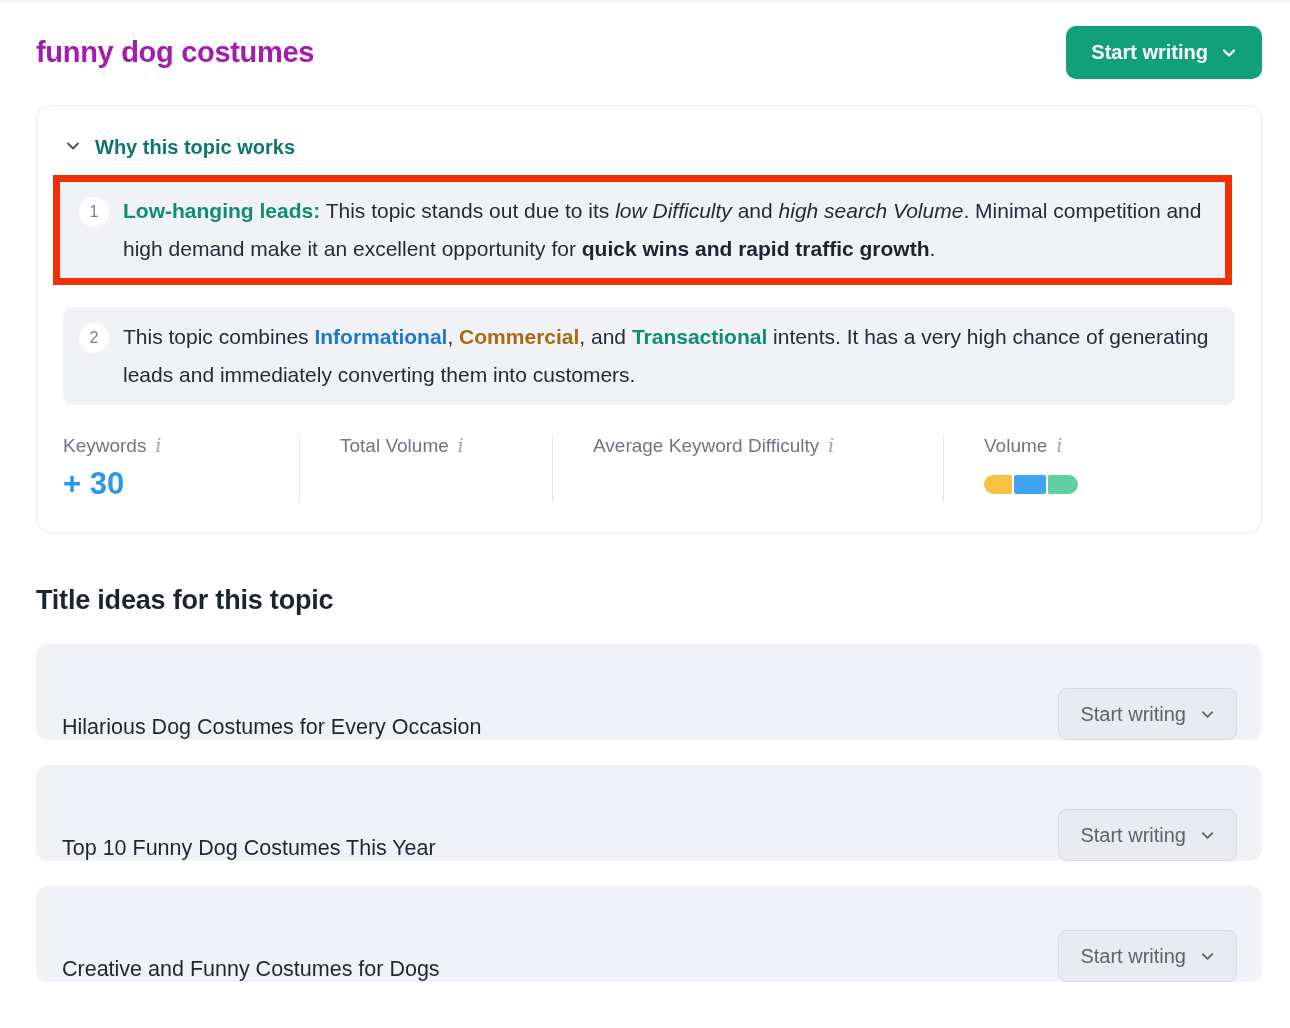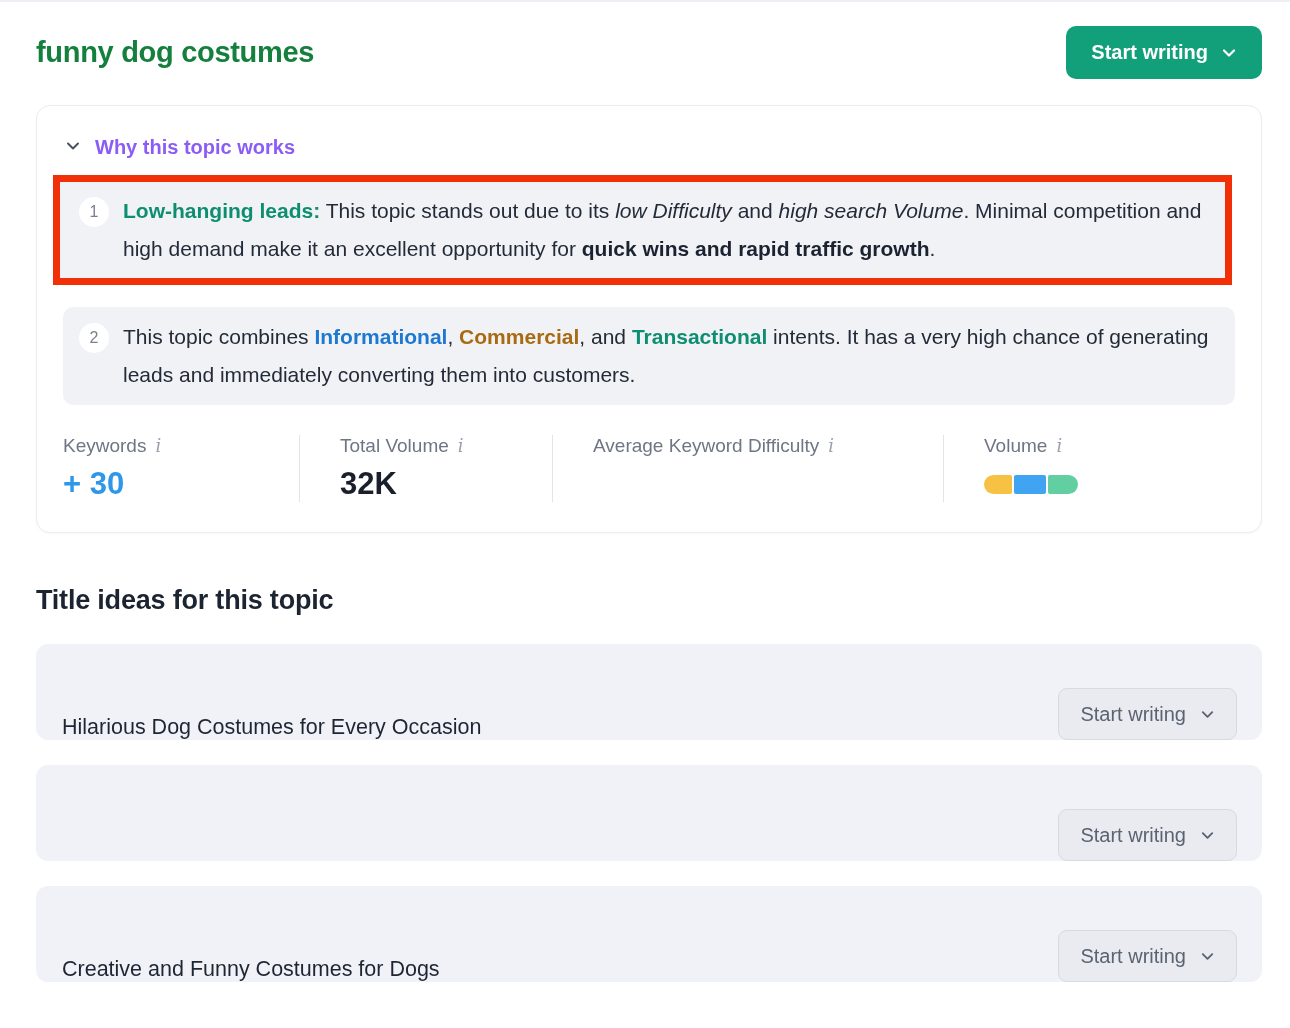--- a/index.html
+++ b/index.html
@@ -14,21 +14,21 @@
   }
   .top-line { height: 2px; background: #edf0f5; width: 100%; }
   .page { padding: 0 28px 20px 36px; }
 
   
   .page-header {
     display: flex; align-items: center; justify-content: space-between;
     padding-top: 24px; margin-bottom: 26px;
   }
   .page-title {
-    font-size: 29px; font-weight: 700; color: #15803d;
+    font-size: 29px; font-weight: 700; color: #a21caf;
     letter-spacing: -0.3px; margin: 0;
   }
   .btn-primary {
     display: flex; align-items: center; gap: 13px;
     height: 53px; padding: 0 25px;
     background: #11a079; color: #ffffff;
     border: none; border-radius: 10px;
     font-family: inherit; font-size: 20px; font-weight: 700;
     cursor: pointer;
   }
@@ -40,21 +40,21 @@
     border: 1px solid #e9ecf2;
     border-radius: 14px;
     padding: 22px 26px 30px 26px;
     box-shadow: 0 1px 2px rgba(20,30,50,0.03);
   }
   .card-header {
     display: flex; align-items: center; gap: 14px;
     padding: 8px 0 16px 2px; cursor: pointer;
   }
   .card-header .chev { color: #4a5260; }
-  .card-title { font-size: 20px; font-weight: 700; color: #8b5cf6; margin: 0; }
+  .card-title { font-size: 20px; font-weight: 700; color: #0f766e; margin: 0; }
 
   .annotation {
     border: 7px solid #f23008;
     margin: 0 3px 0 -10px;
   }
   .point {
     display: flex; gap: 14px;
     background: #f0f2f6;
     padding: 11px 20px 11px 16px;
     font-size: 21px; line-height: 38px;
@@ -176,21 +176,20 @@
           <span class="info-i">i</span>
         </div>
         <div class="stat-value value-blue">+ 30</div>
       </div>
 
       <div class="stat stat-c2">
         <div class="stat-label">
           <span>Total Volume</span>
           <span class="info-i">i</span>
         </div>
-        <div class="stat-value">32K</div>
       </div>
 
       <div class="stat stat-c3">
         <div class="stat-label">
           <span>Average Keyword Difficulty</span>
           <span class="info-i">i</span>
         </div>
       </div>
 
       <div class="stat">
@@ -216,20 +215,21 @@
       <span>Start writing</span>
       <span>
         <svg width="15" height="15" viewBox="0 0 16 16">
             <path d="M3 5.5l5 5 5-5" stroke="currentColor" stroke-width="2" fill="none" stroke-linecap="round" stroke-linejoin="round"></path>
           </svg>
       </span>
     </button>
   </div>
 
   <div class="idea-row">
+    <span class="idea-title">Top 10 Funny Dog Costumes This Year</span>
     <button class="btn-secondary">
       <span>Start writing</span>
       <span>
         <svg width="15" height="15" viewBox="0 0 16 16">
             <path d="M3 5.5l5 5 5-5" stroke="currentColor" stroke-width="2" fill="none" stroke-linecap="round" stroke-linejoin="round"></path>
           </svg>
       </span>
     </button>
   </div>
 

